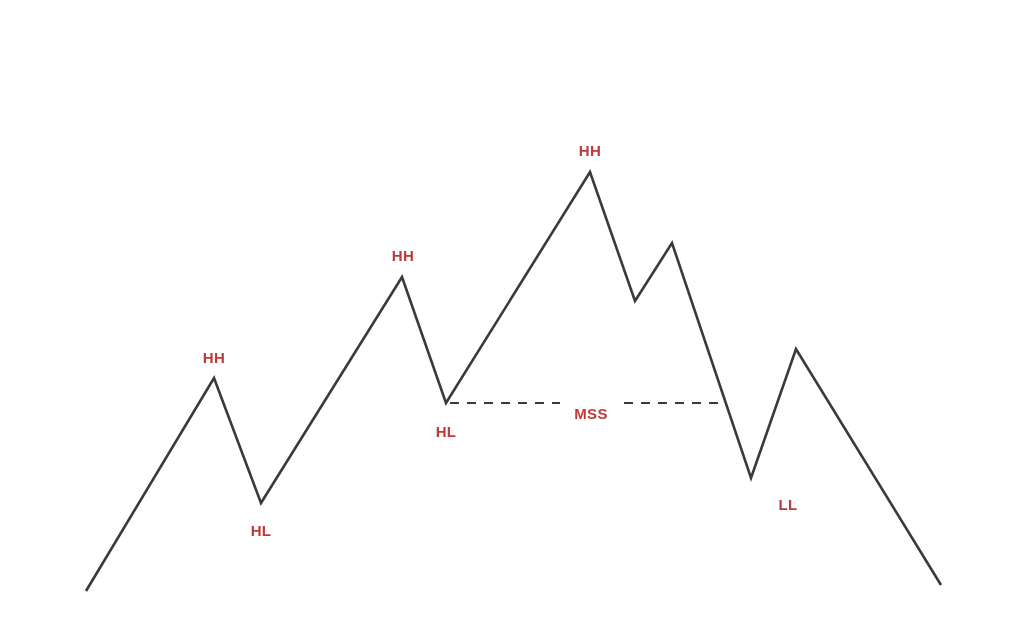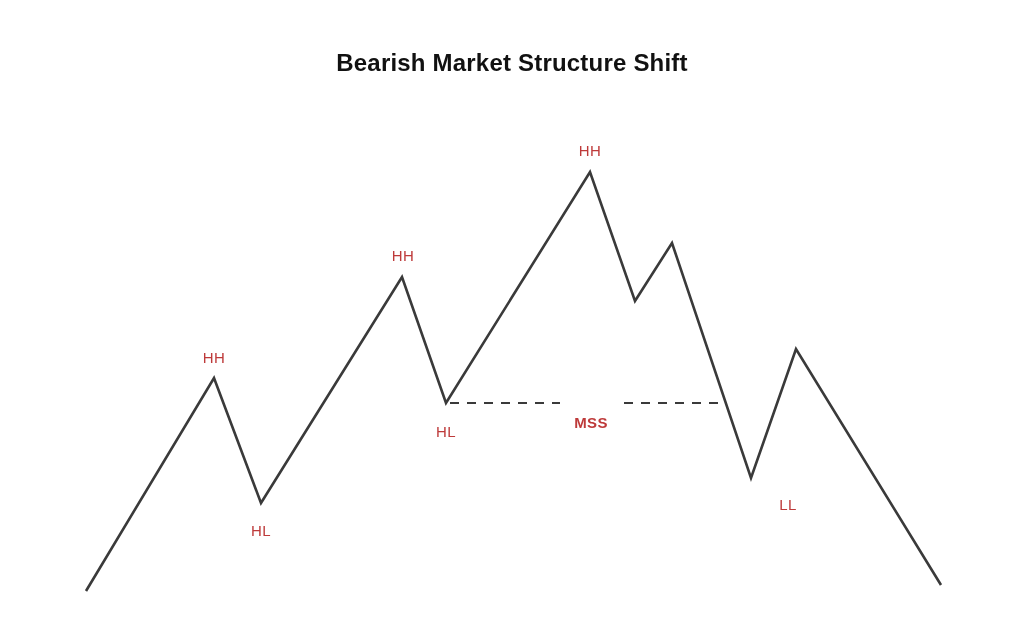--- a/index.html
+++ b/index.html
@@ -32,21 +32,21 @@
     font-family: "Liberation Sans", sans-serif;
   }
   #price-svg {
     position: absolute;
     left: 0;
     top: 0;
   }
   .pt-label {
     position: absolute;
     font-size: 15px;
-    font-weight: normal;
+    font-weight: bold;
     color: #BE3A3A;
     font-family: "Liberation Sans", sans-serif;
     white-space: nowrap;
     transform: translate(-50%, -50%);
     letter-spacing: 0.3px;
   }
   .mss-label {
     position: absolute;
     font-size: 15px;
     font-weight: bold;
@@ -57,21 +57,20 @@
     letter-spacing: 0.3px;
     background: #ffffff;
     padding: 0 6px;
   }
 </style>
 </head>
 <body>
 
 <div id="chart-root">
 
-  <div id="chart-title">Bearish Market Structure Shift</div>
 
   <svg id="price-svg" width="1024" height="629">
     <polyline id="price-path" fill="none" stroke="#3A3A3A" stroke-width="2.6" stroke-linejoin="miter" stroke-linecap="butt" points="86,591 214,378 261,503 402,277 446,403 590,172 635,301 672,243 751,478 796,349 941,585"></polyline>
     <g id="level-lines">
         <line x1="450" x2="560" y1="403" y2="403" stroke="#3A3A3A" stroke-width="2.2" stroke-dasharray="9 8"></line>
         <line x1="624" x2="722" y1="403" y2="403" stroke="#3A3A3A" stroke-width="2.2" stroke-dasharray="9 8"></line>
       </g>
   </svg>
 
   <div class="pt-label" id="lbl-hh1" style="left:214px; top:357px;">HH</div>
@@ -79,15 +78,15 @@
   <div class="pt-label" id="lbl-hl1" style="left:261px; top:530px;">HL</div>
 
   <div class="pt-label" id="lbl-hh2" style="left:403px; top:255px;">HH</div>
 
   <div class="pt-label" id="lbl-hl2" style="left:446px; top:431px;">HL</div>
 
   <div class="pt-label" id="lbl-hh3" style="left:590px; top:150px;">HH</div>
 
   <div class="pt-label" id="lbl-ll1" style="left:788px; top:504px;">LL</div>
 
-  <div class="mss-label" id="lbl-mss" style="left:591px; top:422px;">MSS</div>
+  <div class="mss-label" id="lbl-mss" style="left:591px; top:413px;">MSS</div>
 
 </div>
 
 </body></html>

